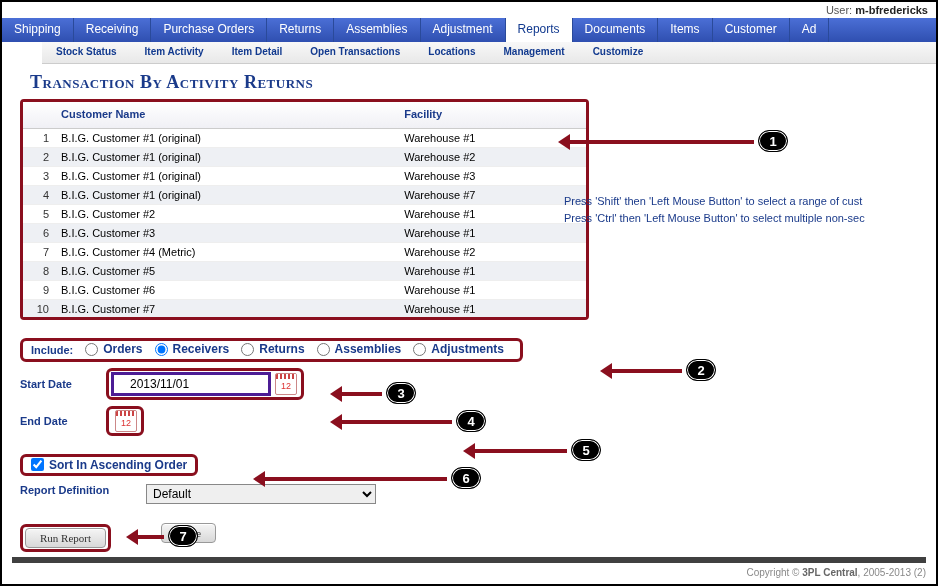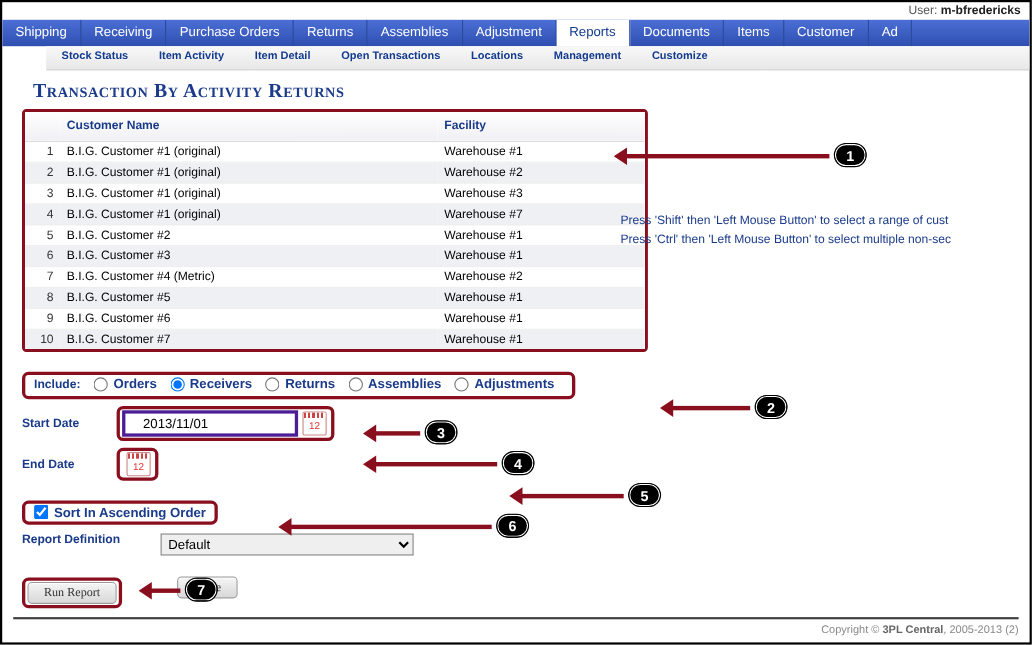--- a/index.html
+++ b/index.html
@@ -34,21 +34,21 @@
 .date-input-wrap input { border: 3px solid #4c1d95; font-size: 12px; padding: 2px 16px; width: 160px; }
 .cal-icon { width: 22px; height: 22px; margin-left: 4px; background: #fff; border: 1px solid #c88; border-radius: 2px; display: inline-flex; flex-direction: column; overflow: hidden; }
 .cal-icon .spiral { height: 5px; background: repeating-linear-gradient(90deg,#c44 0 2px,#fff 2px 4px); }
 .cal-icon .num12 { flex: 1; color: #d33; font-size: 9px; font-weight: normal; text-align: center; line-height: 14px; }
 .check-item { display: inline-flex; align-items: center; color: #1a3a8a; font-weight: bold; font-size: 12px; }
 .check-item input { margin-right: 5px; }
 .rd-row { display: flex; align-items: flex-start; margin-top: 8px; }
 .rd-row select { font-size: 12px; padding: 1px 2px; width: 230px; border: 1px solid #888; }
 .btn-row { margin-top: 10px; display: flex; align-items: center; gap: 50px; }
 button.ui { background: linear-gradient(#f5f5f5,#d8d8d8); border: 1px solid #999; border-radius: 4px; padding: 3px 14px; font-size: 11px; color: #333; cursor: pointer; box-shadow: inset 0 1px 0 #fff; font-family: Liberation Serif, serif; }
-.footer { position: absolute; bottom: 6px; left: 10px; right: 10px; border-top: 2px solid #404040; text-align: right; font-size: 10px; color: #888; padding-top: 4px; }
+.footer { position: absolute; bottom: 6px; left: 10px; right: 10px; border-top: 6px solid #404040; text-align: right; font-size: 10px; color: #888; padding-top: 4px; }
 .footer b { color: #666; }
 
 
 .callout-badge { position: absolute; width: 30px; height: 22px; background: #000; color: #fff; font-weight: bold; font-size: 13px; border-radius: 11px; display: flex; align-items: center; justify-content: center; border: 1px solid #000; box-shadow: inset 0 0 0 1px #fff; }
 .arrow { position: absolute; height: 4px; background: #8a0f1e; }
 .arrow::before { content: ""; position: absolute; left: -12px; top: -6px; border: 8px solid transparent; border-right: 12px solid #8a0f1e; }
 </style>
 </head>
 <body>
 

